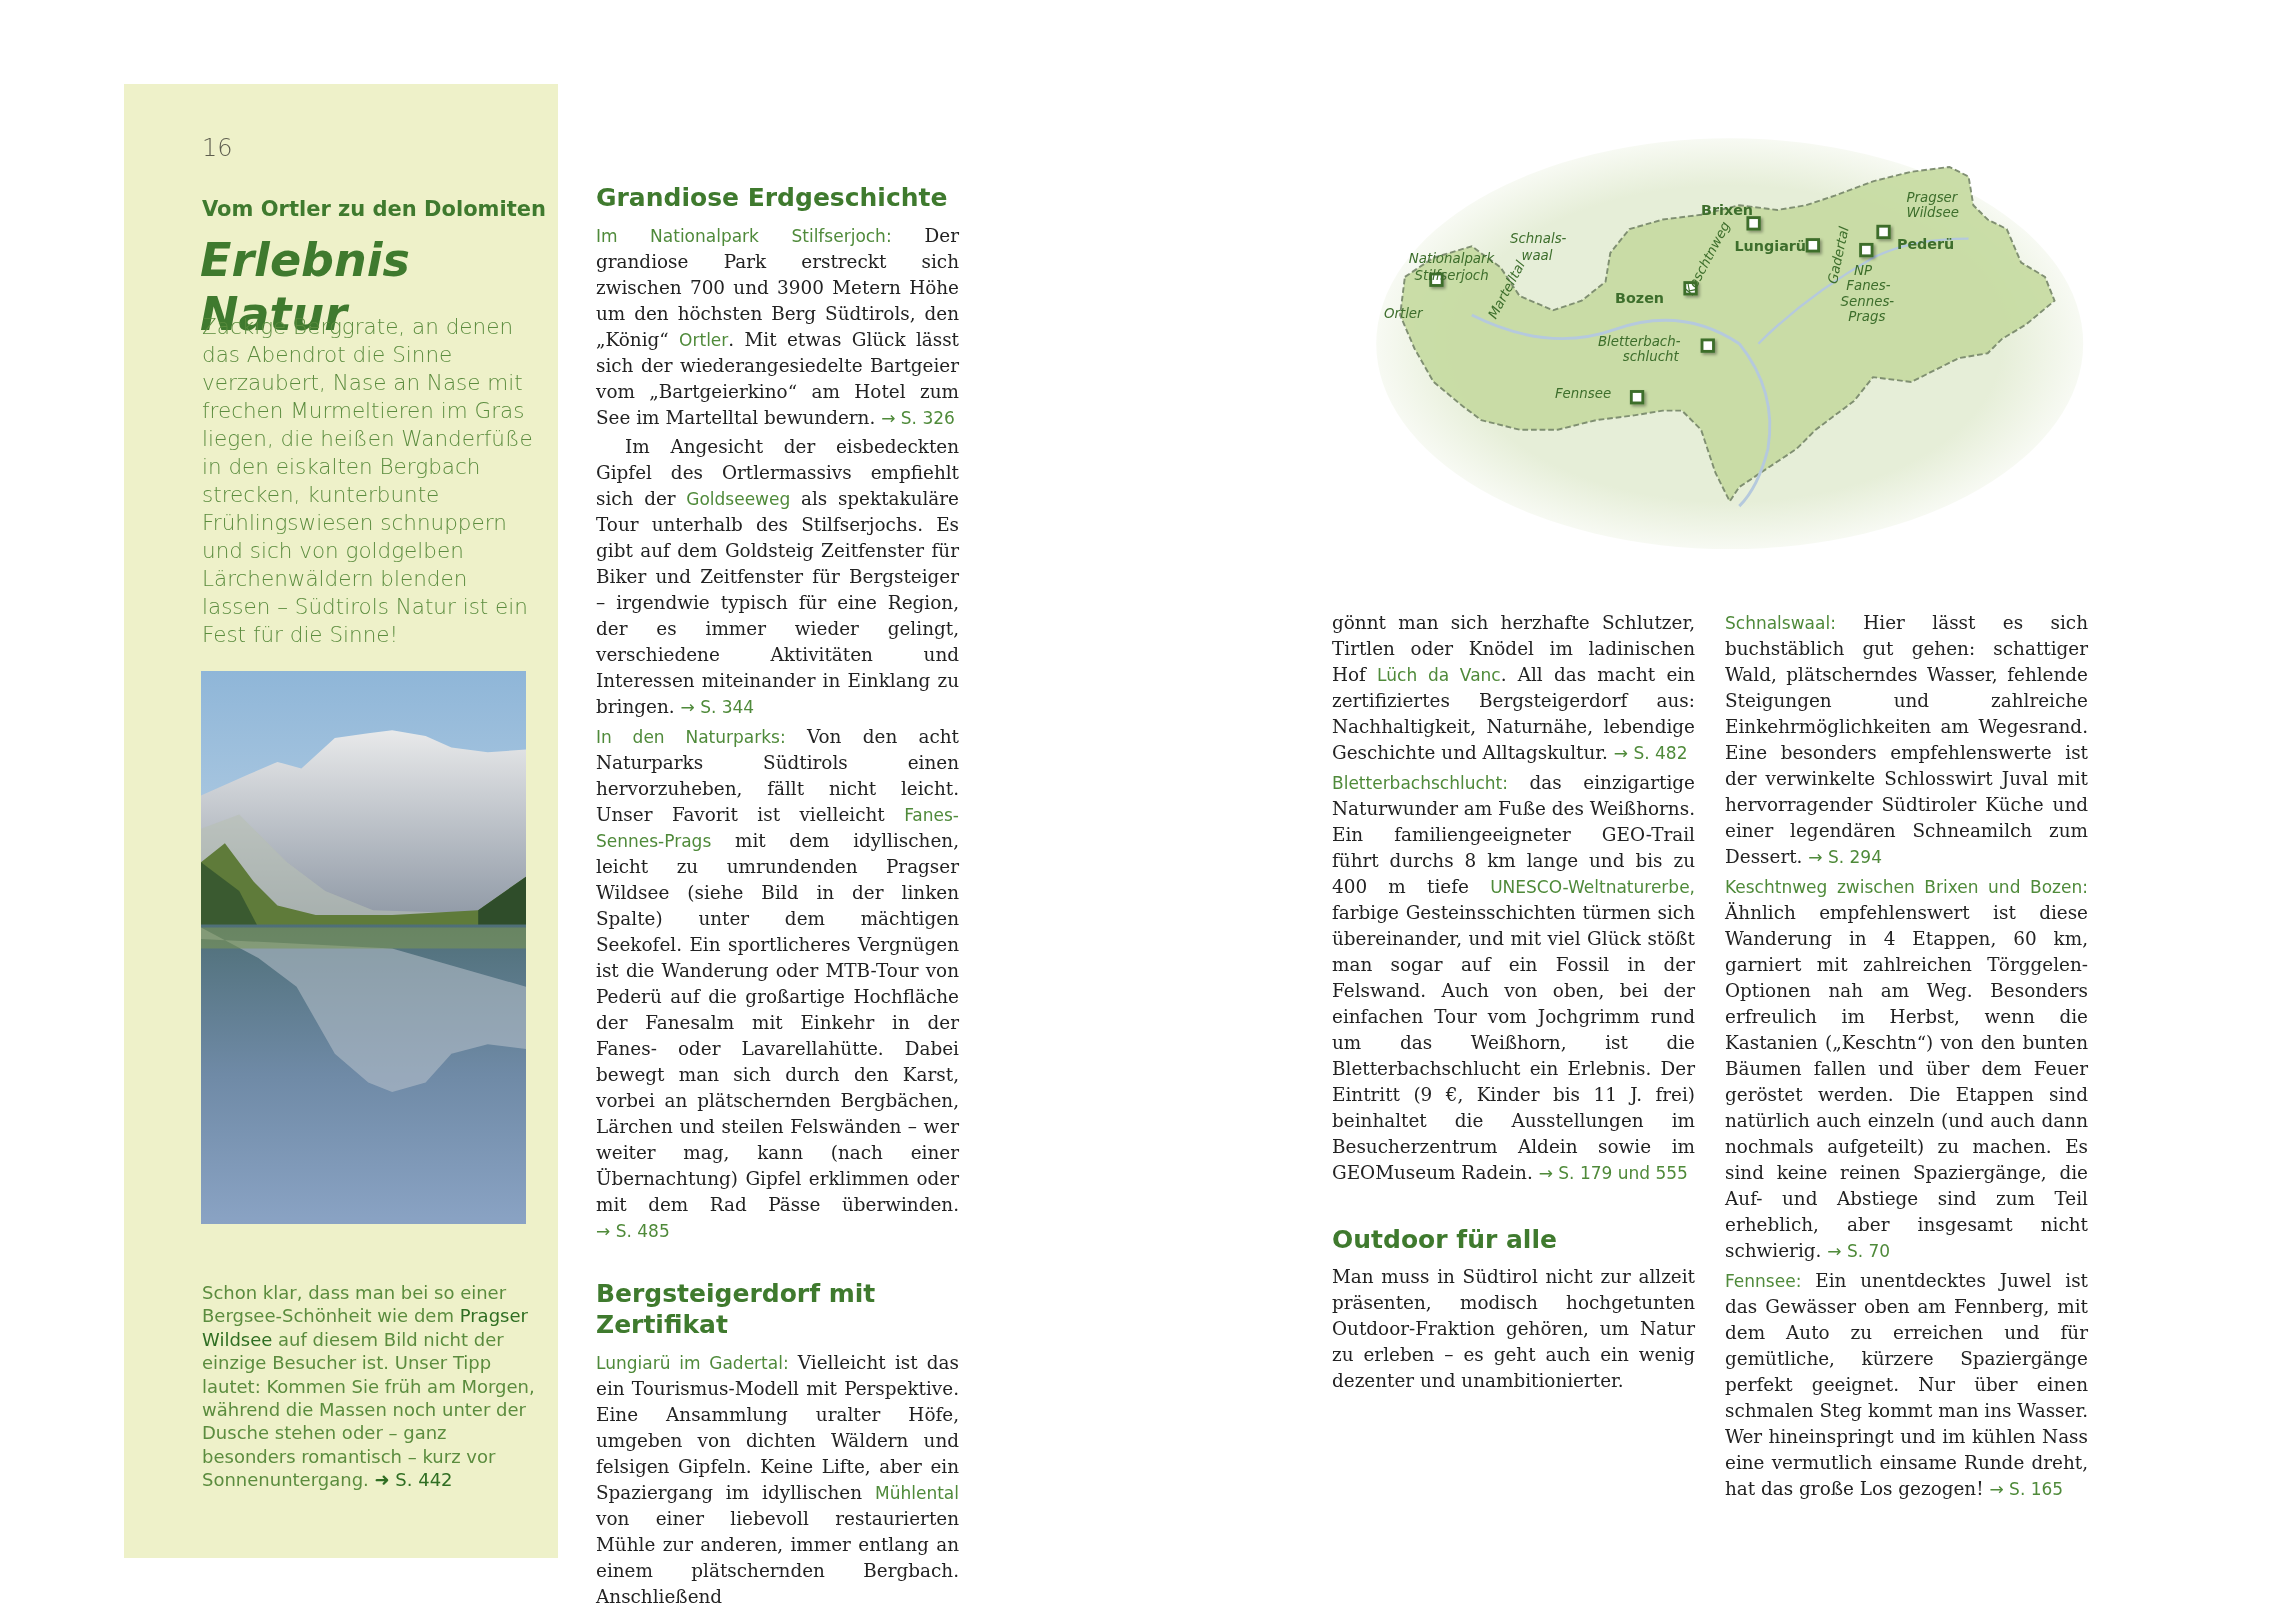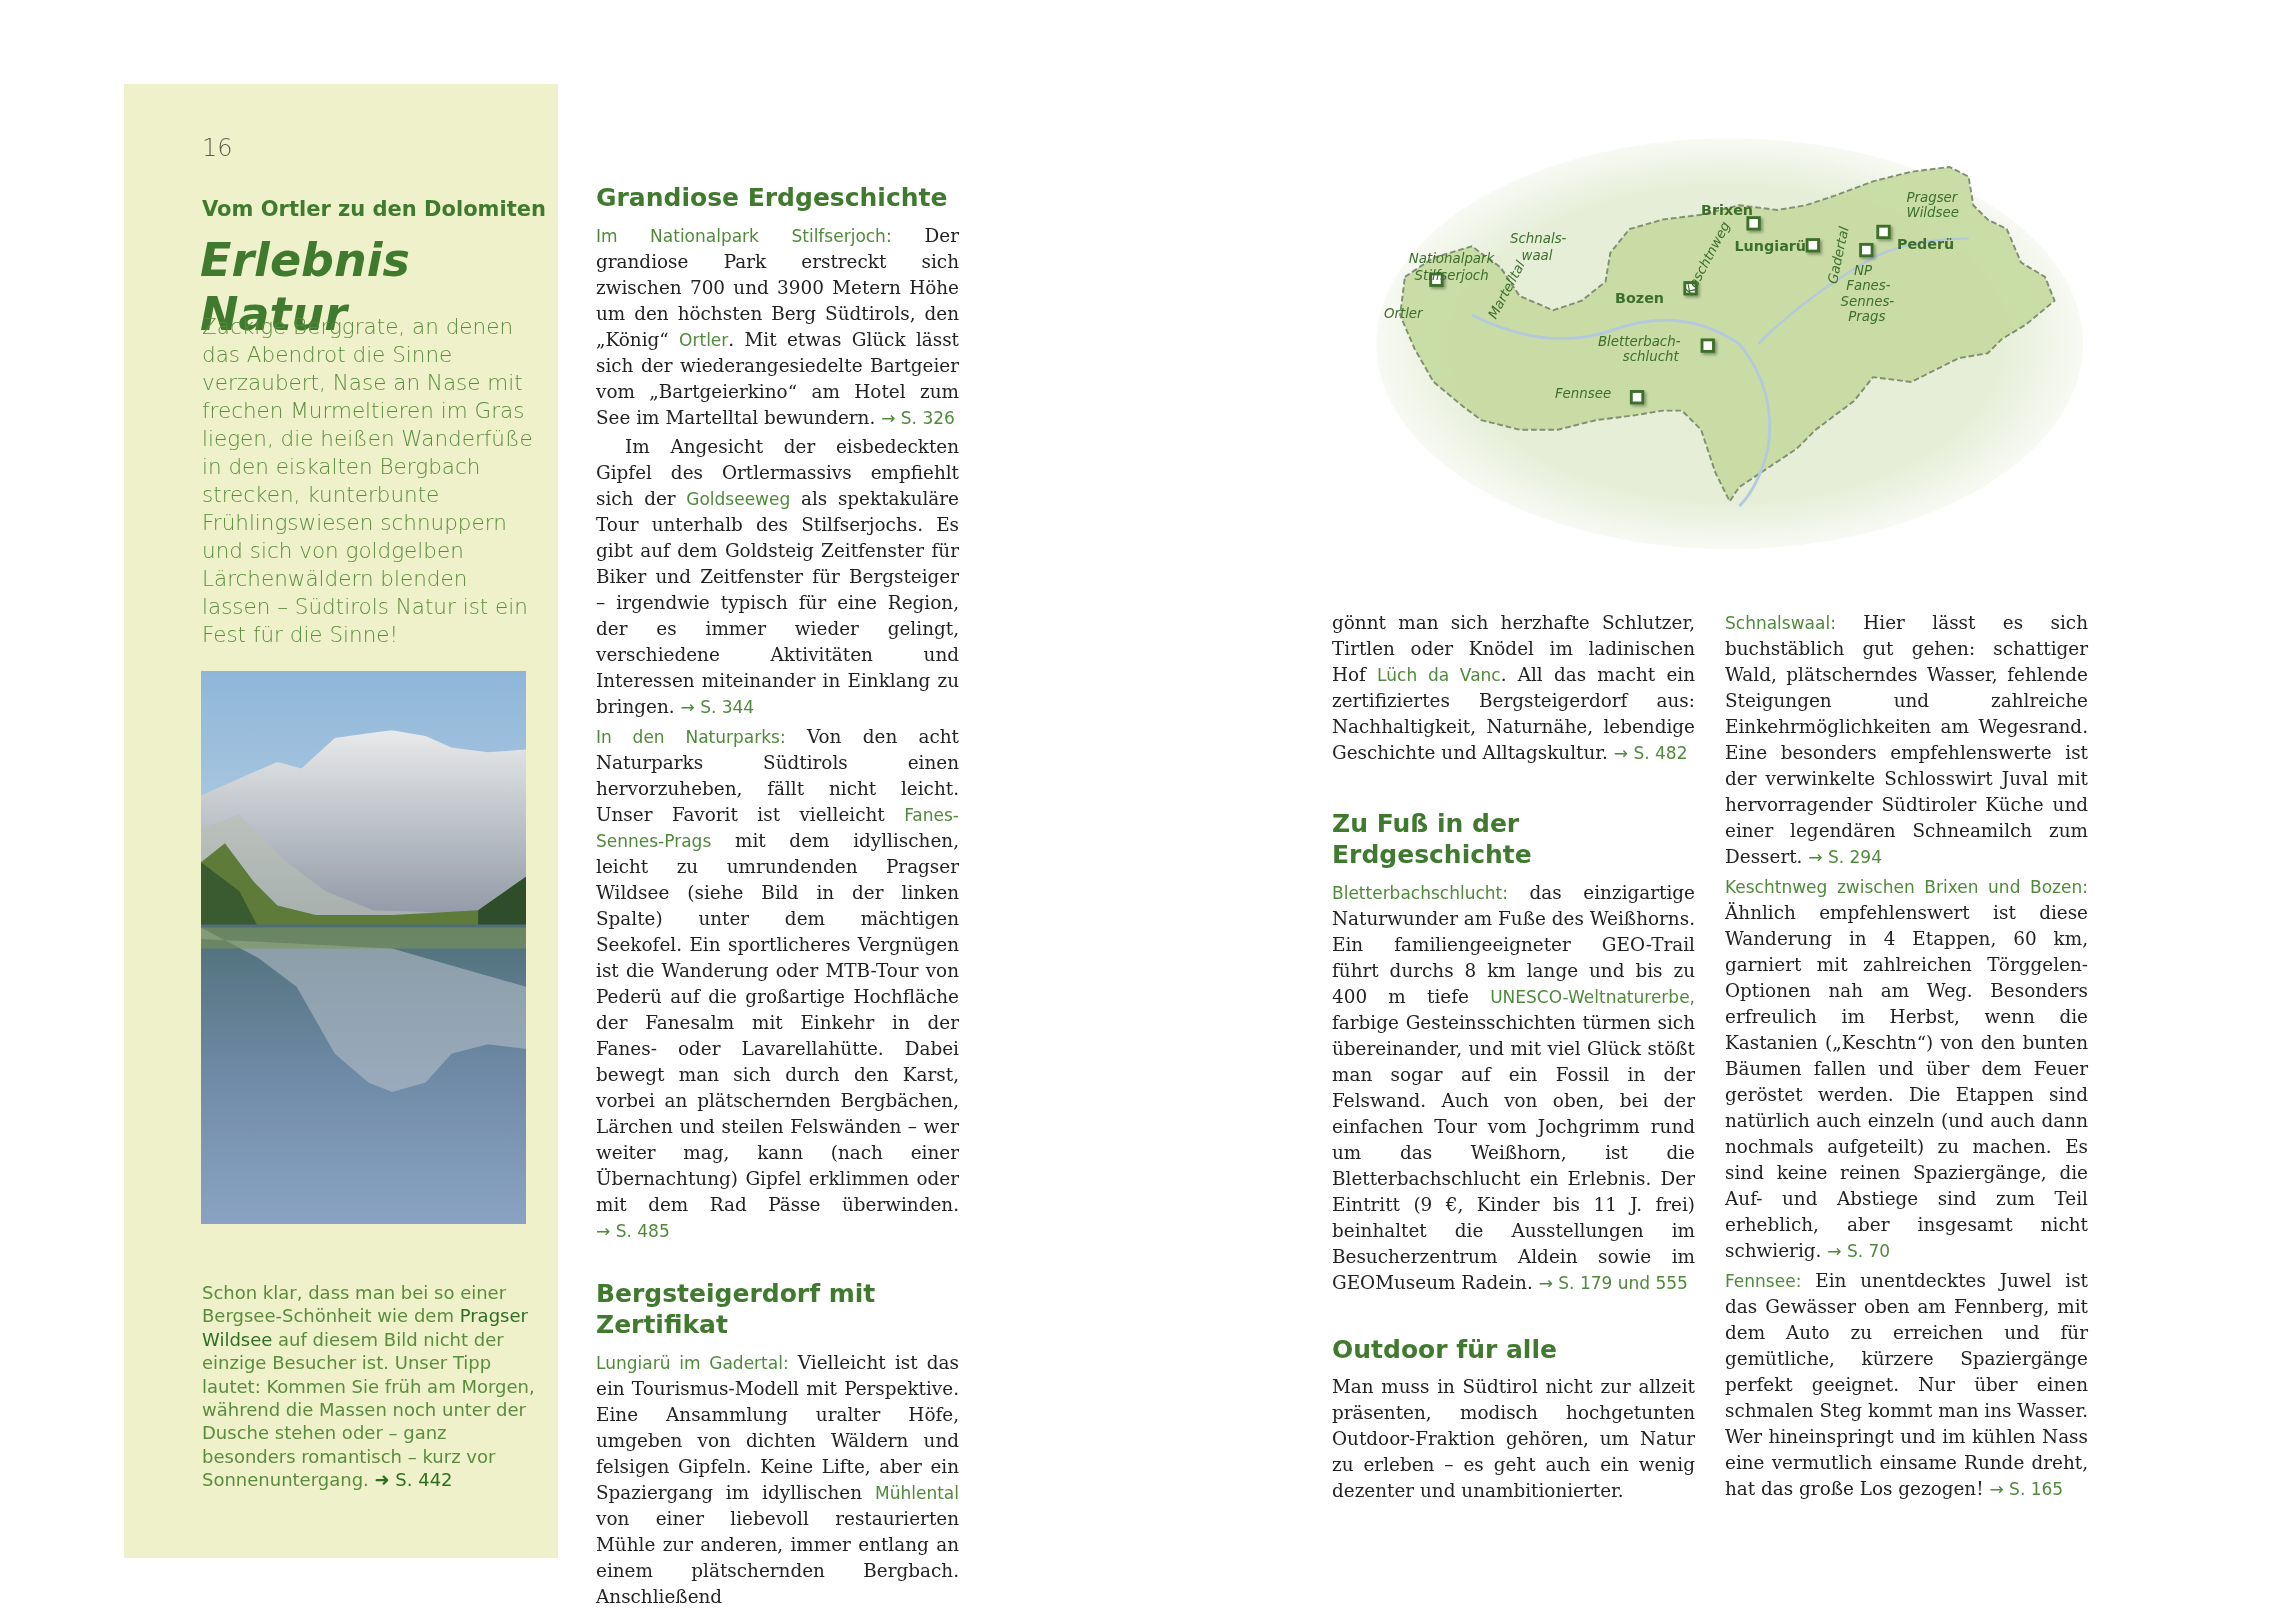--- a/index.html
+++ b/index.html
@@ -180,21 +180,20 @@
       <text class="map-label it" x="555" y="97">Wildsee</text>
       <text class="map-label" x="545" y="131">Pederü</text>
     </g>
   </svg>
 </div>
 
 <div class="col col3">
   <p>
     <span>gönnt man sich herzhafte Schlutzer, Tirtlen oder Knödel im ladinischen Hof </span><span class="link">Lüch da Vanc</span><span>. All das macht ein zertifiziertes Bergsteigerdorf aus: Nachhaltigkeit, Naturnähe, lebendige Geschichte und Alltagskultur. </span><span class="ref">→ S. 482</span>
   </p>
-  <h2 class="sec-fuss">Zu Fuß in der Erdgeschichte</h2>
   <p>
     <span class="lead">Bletterbachschlucht:</span><span> das einzigartige Naturwunder am Fuße des Weißhorns. Ein familiengeeigneter GEO-Trail führt durchs 8 km lange und bis zu 400 m tiefe </span><span class="link">UNESCO-Weltnaturerbe,</span><span> farbige Gesteinsschichten türmen sich übereinander, und mit viel Glück stößt man sogar auf ein Fossil in der Felswand. Auch von oben, bei der einfachen Tour vom Jochgrimm rund um das Weißhorn, ist die Bletterbachschlucht ein Erlebnis. Der Eintritt (9 €, Kinder bis 11 J. frei) beinhaltet die Ausstellungen im Besucherzentrum Aldein sowie im GEOMuseum Radein. </span><span class="ref">→ S. 179 und 555</span>
   </p>
   <h2 class="sec-outdoor">Outdoor für alle</h2>
   <p>
     <span>Man muss in Südtirol nicht zur allzeit präsenten, modisch hochgetunten Outdoor-Fraktion gehören, um Natur zu erleben – es geht auch ein wenig dezenter und unambitionierter.</span>
   </p>
 </div>
 
 <div class="col col4">

